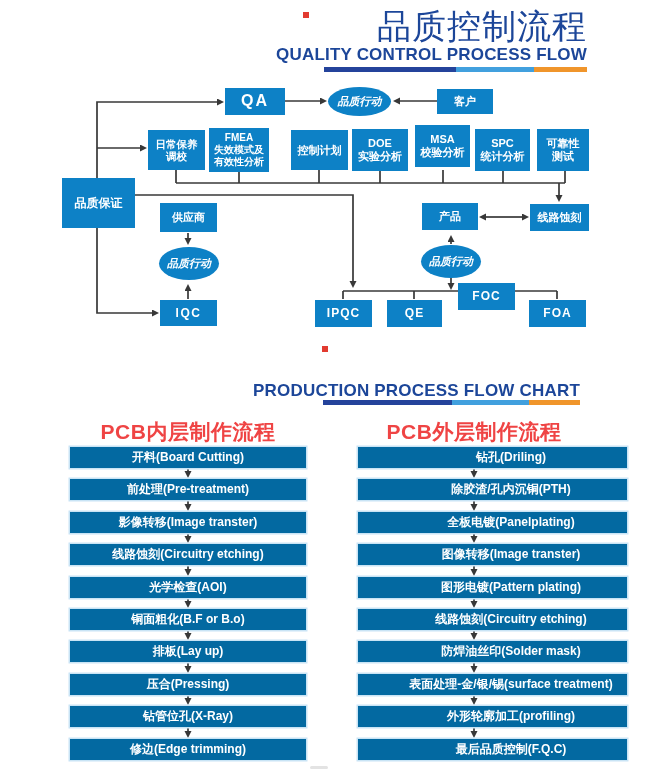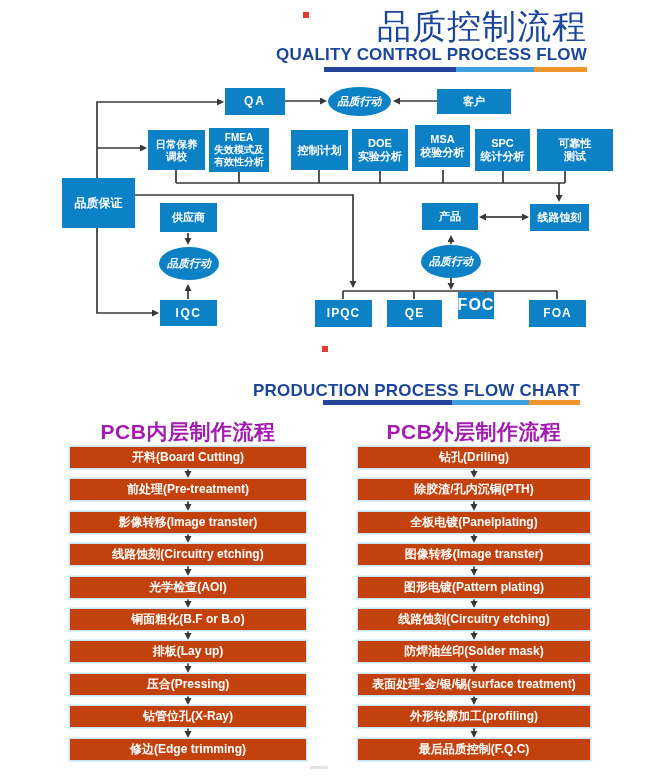--- a/index.html
+++ b/index.html
@@ -22,26 +22,26 @@
   .red-sq{position:absolute;width:6px;height:6px;background:#e23b30;}
 
   
   .node{position:absolute;background:#0d81c6;color:#fff;display:flex;align-items:center;
         justify-content:center;text-align:center;white-space:pre-line;font-weight:bold;
         font-size:11px;line-height:1.18;}
   .ell{border-radius:50%;font-style:italic;}
 
   
   .colhdr{position:absolute;top:419px;height:26px;display:flex;align-items:center;
-          justify-content:center;color:#a21caf;font-size:21px;font-weight:bold;letter-spacing:0.5px;}
-  .bar{position:absolute;height:21px;background:#c2410c;box-shadow:0 0 0 1.5px #c9e4f5;
+          justify-content:center;color:#ef4444;font-size:21px;font-weight:bold;letter-spacing:0.5px;}
+  .bar{position:absolute;height:21px;background:#0369a1;box-shadow:0 0 0 1.5px #c9e4f5;
        color:#fff;display:flex;align-items:center;justify-content:center;
        font-size:12px;font-weight:bold;white-space:nowrap;}
   .bar.inner{left:70px;width:236px;}
-  .bar.outer{left:358px;width:232px;}
+  .bar.outer{left:358px;width:232px;padding-left:37px;}
   .smudge{position:absolute;left:310px;top:766px;width:18px;height:3px;background:#e3e3e3;border-radius:2px;}
 </style>
 </head>
 <body>
 
 <div class="canvas">
 
   <div class="red-sq" style="left:303px;top:12px"></div>
   <div class="t-cn t1cn">品质控制流程</div>
   <div class="t-en t1en">QUALITY CONTROL PROCESS FLOW</div>
@@ -91,51 +91,51 @@
       <path d="M474,534 V540" marker-end="url(#ah)"></path>
       <path d="M474,566 V573" marker-end="url(#ah)"></path>
       <path d="M474,599 V605" marker-end="url(#ah)"></path>
       <path d="M474,631 V637" marker-end="url(#ah)"></path>
       <path d="M474,663 V670" marker-end="url(#ah)"></path>
       <path d="M474,696 V702" marker-end="url(#ah)"></path>
       <path d="M474,728 V735" marker-end="url(#ah)"></path>
     </g>
   </svg>
 
-  <div class="node" style="left:225px;top:88px;width:60px;height:27px;font-size:12px;letter-spacing:2px">QA</div>
+  <div class="node" style="left:225px;top:88px;width:60px;height:27px;font-size:16px;letter-spacing:2px">QA</div>
   <div class="node ell" style="left:328px;top:87px;width:63px;height:29px">品质行动</div>
-  <div class="node" style="left:437px;top:89px;width:74px;height:25px">客户</div>
+  <div class="node" style="left:437px;top:89px;width:56px;height:25px">客户</div>
 
   <div class="node" style="left:148px;top:130px;width:57px;height:40px;font-size:10.5px">日常保养
 调校</div>
   <div class="node" style="left:209px;top:128px;width:60px;height:44px;font-size:10px">FMEA
 失效模式及
 有效性分析</div>
   <div class="node" style="left:291px;top:130px;width:57px;height:40px">控制计划</div>
   <div class="node" style="left:352px;top:129px;width:56px;height:42px">DOE
 实验分析</div>
   <div class="node" style="left:415px;top:125px;width:55px;height:42px">MSA
 校验分析</div>
   <div class="node" style="left:475px;top:129px;width:55px;height:42px">SPC
 统计分析</div>
-  <div class="node" style="left:537px;top:129px;width:76px;height:42px">可靠性
+  <div class="node" style="left:537px;top:129px;width:52px;height:42px">可靠性
 测试</div>
 
   <div class="node" style="left:62px;top:178px;width:73px;height:50px;font-size:12px">品质保证</div>
   <div class="node" style="left:160px;top:203px;width:57px;height:29px">供应商</div>
   <div class="node ell" style="left:159px;top:247px;width:60px;height:33px">品质行动</div>
   <div class="node" style="left:160px;top:300px;width:57px;height:26px;font-size:12px;letter-spacing:1.5px">IQC</div>
 
   <div class="node" style="left:422px;top:203px;width:56px;height:27px">产品</div>
   <div class="node" style="left:530px;top:204px;width:59px;height:27px">线路蚀刻</div>
   <div class="node ell" style="left:421px;top:245px;width:60px;height:33px">品质行动</div>
 
   <div class="node" style="left:315px;top:300px;width:57px;height:27px;font-size:12px;letter-spacing:1px">IPQC</div>
   <div class="node" style="left:387px;top:300px;width:55px;height:27px;font-size:12px;letter-spacing:1px">QE</div>
-  <div class="node" style="left:458px;top:292px;width:36px;height:27px;font-size:16px;letter-spacing:1px">FOC</div>
+  <div class="node" style="left:458px;top:283px;width:57px;height:27px;font-size:12px;letter-spacing:1px">FOC</div>
   <div class="node" style="left:529px;top:300px;width:57px;height:27px;font-size:12px;letter-spacing:1px">FOA</div>
 
   <div class="red-sq" style="left:322px;top:346px"></div>
   <div class="t-en t2en">PRODUCTION PROCESS FLOW CHART</div>
   <div class="tribar" style="left:323px;top:400px;width:257px">
     <i class="seg-d"></i>
       <i class="seg-l"></i>
       <i class="seg-o"></i>
   </div>
 

